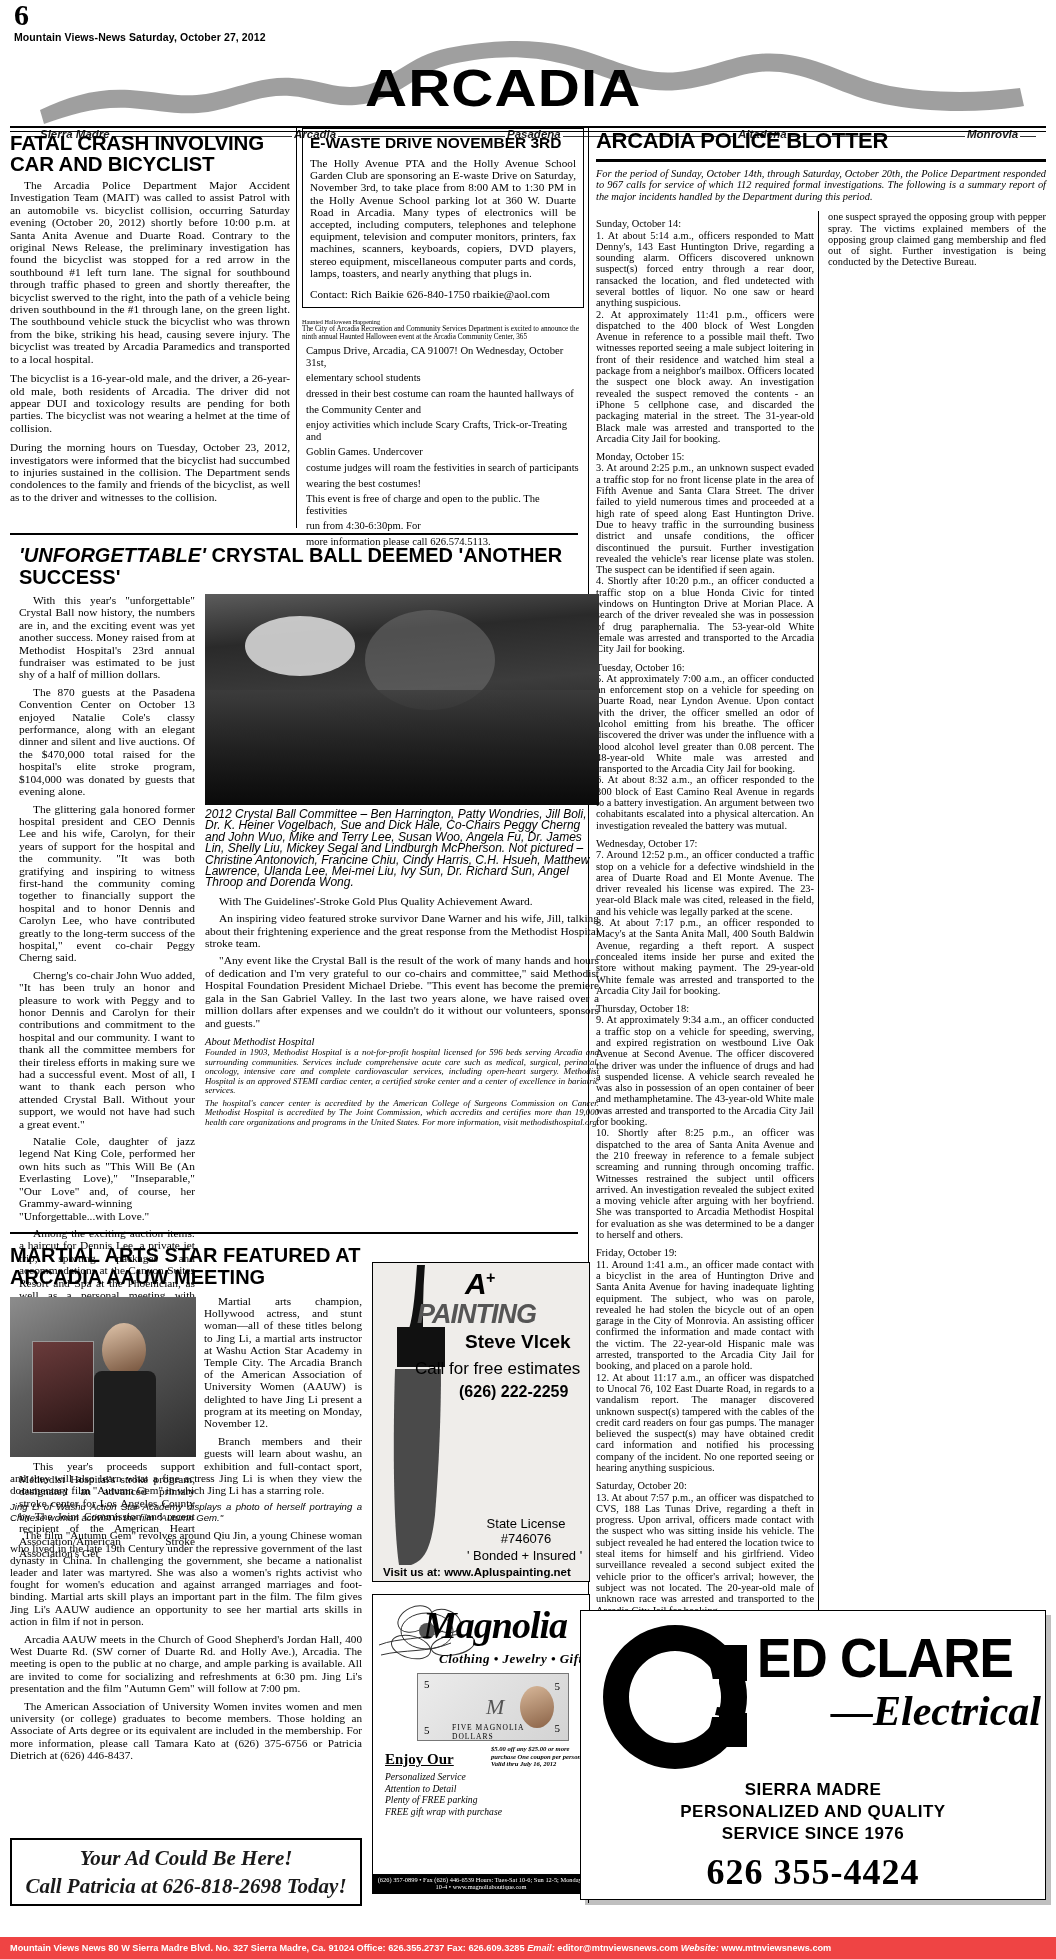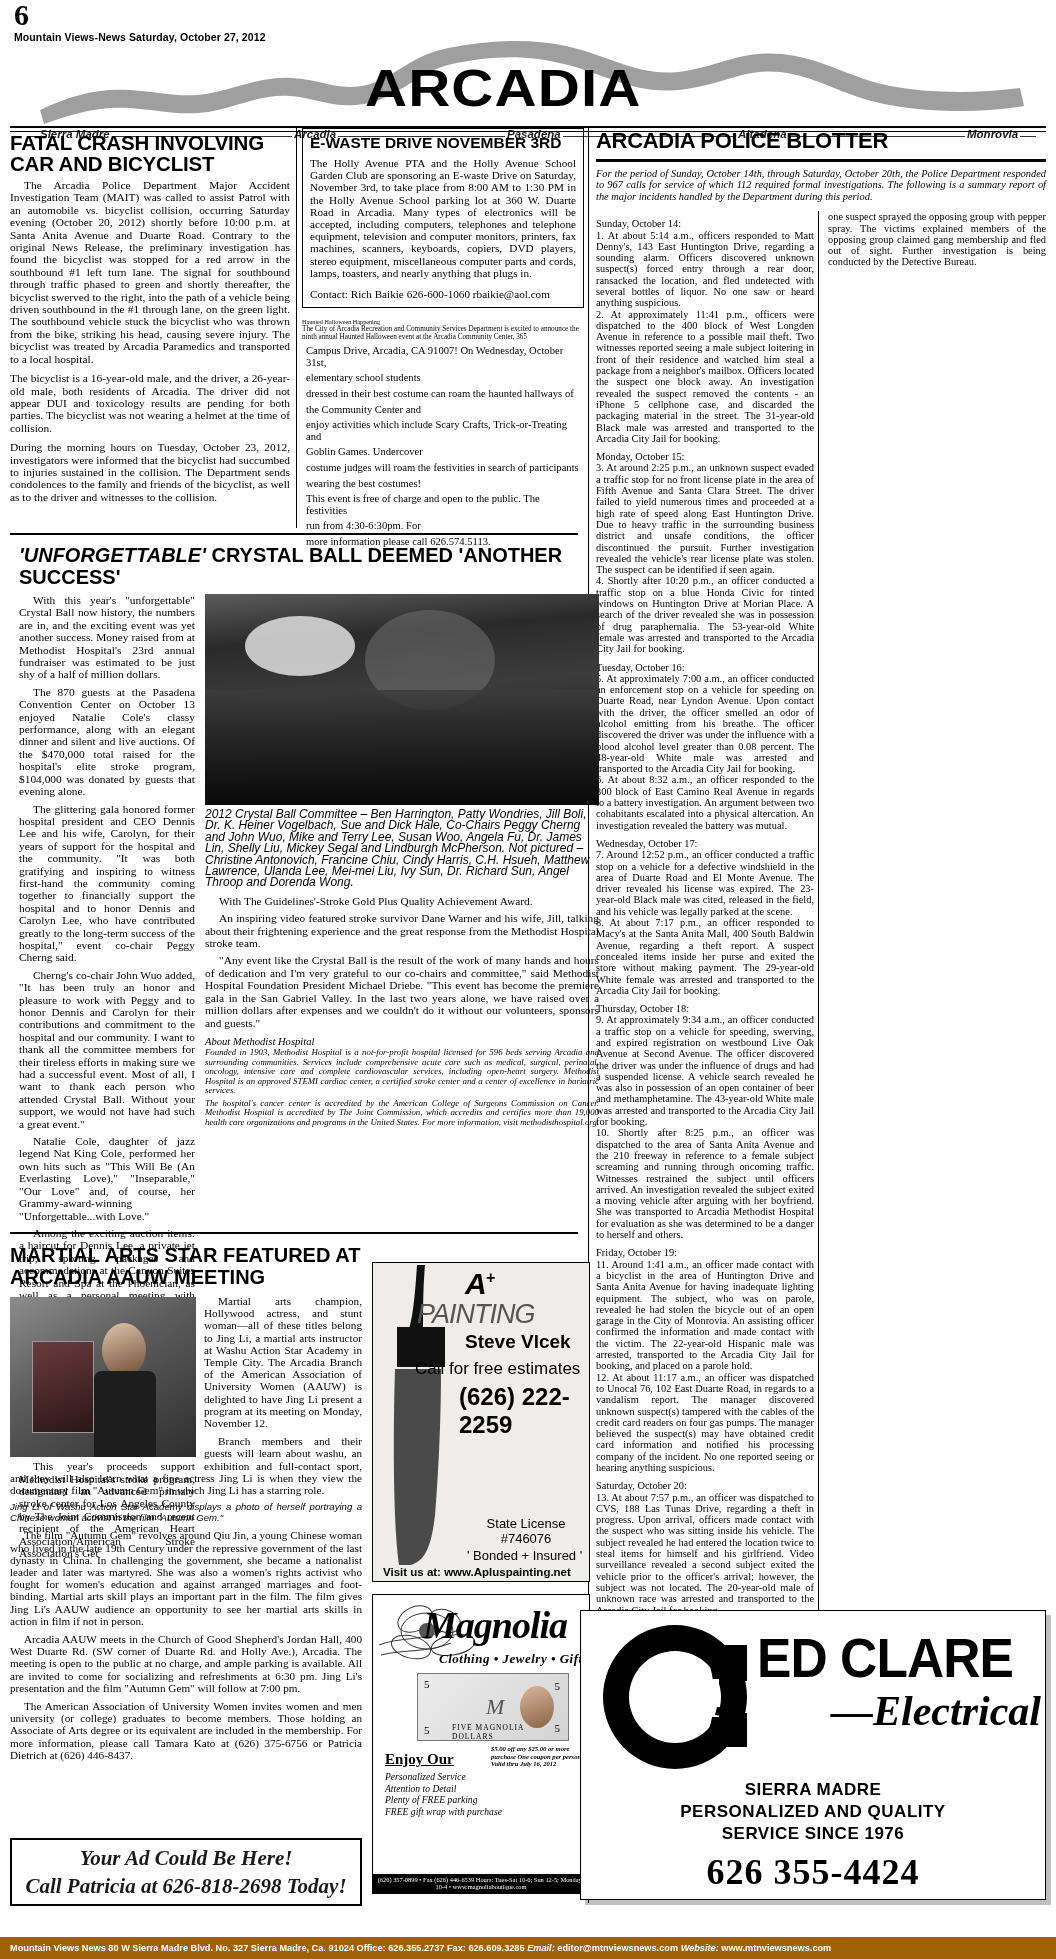--- a/index.html
+++ b/index.html
@@ -97,26 +97,26 @@
   .ma-txt { font-size:11.2px; line-height:12.2px; text-align:justify; }
   .ma-txt p { margin:0 0 6px 0; text-indent:14px; }
 
   
   .ad { position:absolute; border:1.5px solid #000; background:#fff; overflow:hidden; }
   .ad-paint { left:372px; top:1262px; width:218px; height:320px; background:#efedea; }
   .paint-logo { position:absolute; left:92px; top:4px; font-family:"Liberation Sans", sans-serif;
                 font-weight:bold; font-size:30px; font-style:italic; letter-spacing:-1px; }
   .paint-logo sup { font-size:16px; }
   .paint-word { position:absolute; left:44px; top:36px; font-family:"Liberation Sans", sans-serif;
-                font-weight:normal; font-style:italic; font-size:27px; letter-spacing:-1px; color:#555; }
+                font-weight:bold; font-style:italic; font-size:27px; letter-spacing:-1px; color:#555; }
   .paint-name { position:absolute; left:92px; top:68px; font-family:"Liberation Sans", sans-serif;
                 font-weight:bold; font-size:19px; }
   .paint-free { position:absolute; left:42px; top:96px; font-family:"Liberation Sans", sans-serif; font-size:17px; }
   .paint-phone { position:absolute; left:86px; top:120px; font-family:"Liberation Sans", sans-serif;
-                 font-weight:bold; font-size:24px; }
+                 font-weight:bold; font-size:16px; }
   .paint-list { position:absolute; left:106px; top:148px; font-family:"Liberation Sans", sans-serif;
                 font-size:13px; line-height:16.5px; list-style:none; margin:0; padding:0; }
   .paint-list li:before { content:"\2714"; margin-right:6px; font-size:11px; }
   .paint-lic { position:absolute; left:98px; top:253px; font-family:"Liberation Sans", sans-serif;
                font-size:13px; line-height:15px; text-align:center; width:110px; }
   .paint-bond { position:absolute; left:94px; top:285px; font-family:"Liberation Sans", sans-serif; font-size:13px; }
   .paint-visit { position:absolute; left:10px; top:303px; font-family:"Liberation Sans", sans-serif;
                  font-weight:bold; font-size:11.5px; }
   .brush { position:absolute; left:10px; top:2px; width:72px; height:300px; }
 
@@ -155,21 +155,21 @@
   .clare-phone { position:absolute; left:0; top:240px; width:100%; text-align:center;
                  font-family:Liberation Serif, serif; font-weight:bold; font-size:36px; letter-spacing:1px; }
 
   .ad-yourad { left:10px; top:1838px; width:352px; height:68px; border:2px solid #000; background:#fff; }
   .ya-1 { position:absolute; left:0; top:6px; width:100%; text-align:center;
           font-family:"Liberation Serif", serif; font-weight:bold; font-style:italic; font-size:21px; color:#1a1a1a; }
   .ya-2 { position:absolute; left:0; top:34px; width:100%; text-align:center;
           font-family:"Liberation Serif", serif; font-weight:bold; font-style:italic; font-size:21px; color:#1a1a1a; }
 
   
-  .footer { position:absolute; left:0; bottom:0; width:1056px; height:22px; background:#a16207; color:#fff; }
+  .footer { position:absolute; left:0; bottom:0; width:1056px; height:22px; background:#ef4444; color:#fff; }
   .footer-in { font-family:"Liberation Sans", sans-serif; font-size:9.2px; font-weight:bold;
                padding:6px 0 0 10px; letter-spacing:0px; }
   .footer-in i { font-style:italic; }
 
   .divider-full { position:absolute; left:10px; width:1036px; border-top:2px solid #000; }
 </style>
 </head>
 <body>
 
 <div class="page">
@@ -203,21 +203,21 @@
       <h2 class="hd">FATAL CRASH INVOLVING CAR AND BICYCLIST</h2>
       <p class="body">The Arcadia Police Department Major Accident Investigation Team (MAIT) was called to assist Patrol with an automobile vs. bicyclist collision, occurring Saturday evening (October 20, 2012) shortly before 10:00 p.m. at Santa Anita Avenue and Duarte Road. Contrary to the original News Release, the preliminary investigation has found the bicyclist was stopped for a red arrow in the southbound #1 left turn lane.  The signal for southbound through traffic phased to green and shortly thereafter, the bicyclist swerved to the right, into the path of a vehicle being driven southbound in the #1 through lane, on the green light.  The southbound vehicle stuck the bicyclist who was thrown from the bike, striking his head, causing severe injury.  The bicyclist was treated by Arcadia Paramedics and transported to a local hospital.</p>
       <p class="body noind">The bicyclist is a 16-year-old male, and the driver, a 26-year-old male, both residents of Arcadia.  The driver did not appear DUI and toxicology results are pending for both parties.  The bicyclist was not wearing a helmet at the time of collision.</p>
       <p class="body noind">During the morning hours on Tuesday, October 23, 2012, investigators were informed that the bicyclist had succumbed to injuries sustained in the collision. The Department sends condolences to the family and friends of the bicyclist, as well as to the driver and witnesses to the collision.</p>
     </div>
 
     <div class="col col-b">
       <div class="ewbox">
         <h3>E-WASTE DRIVE NOVEMBER 3RD</h3>
         <p>The Holly Avenue PTA and the Holly Avenue School Garden Club are sponsoring an E-waste Drive on Saturday, November 3rd, to take place from 8:00 AM to 1:30 PM in the Holly Avenue School parking lot at 360 W. Duarte Road in Arcadia. Many types of electronics will be accepted, including computers, telephones and telephone equipment, television and computer monitors, printers, fax machines, scanners, keyboards, copiers, DVD players, stereo equipment, miscellaneous computer parts and cords, lamps, toasters, and nearly anything that plugs in.</p>
-        <p class="contact">Contact:  Rich Baikie  626-600-1060  rbaikie@aol.com</p>
+        <p class="contact">Contact:  Rich Baikie  626-840-1750  rbaikie@aol.com</p>
       </div>
 
       <div style="margin-top:10px;">
         <p class="hw-tiny">Haunted Halloween Happening</p>
         <p class="hw-small">The City of Arcadia Recreation and Community Services Department is excited to announce the ninth annual Haunted Halloween event at the Arcadia Community Center, 365</p>
         <p class="hw-body">Campus Drive, Arcadia, CA 91007! On Wednesday, October 31st,</p>
         <p class="hw-body">elementary school students</p>
         <p class="hw-body">dressed in their best costume can roam the haunted hallways of</p>
         <p class="hw-body">the Community Center and</p>
         <p class="hw-body">enjoy activities which include Scary Crafts, Trick-or-Treating and</p>

